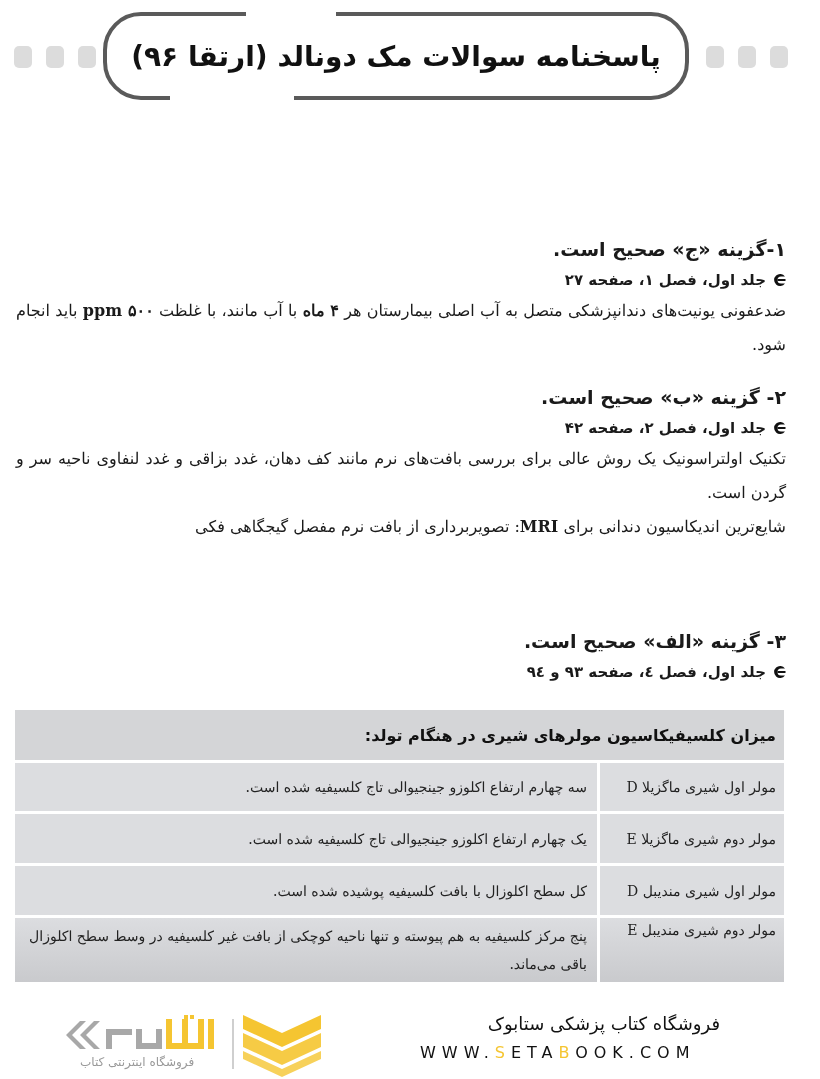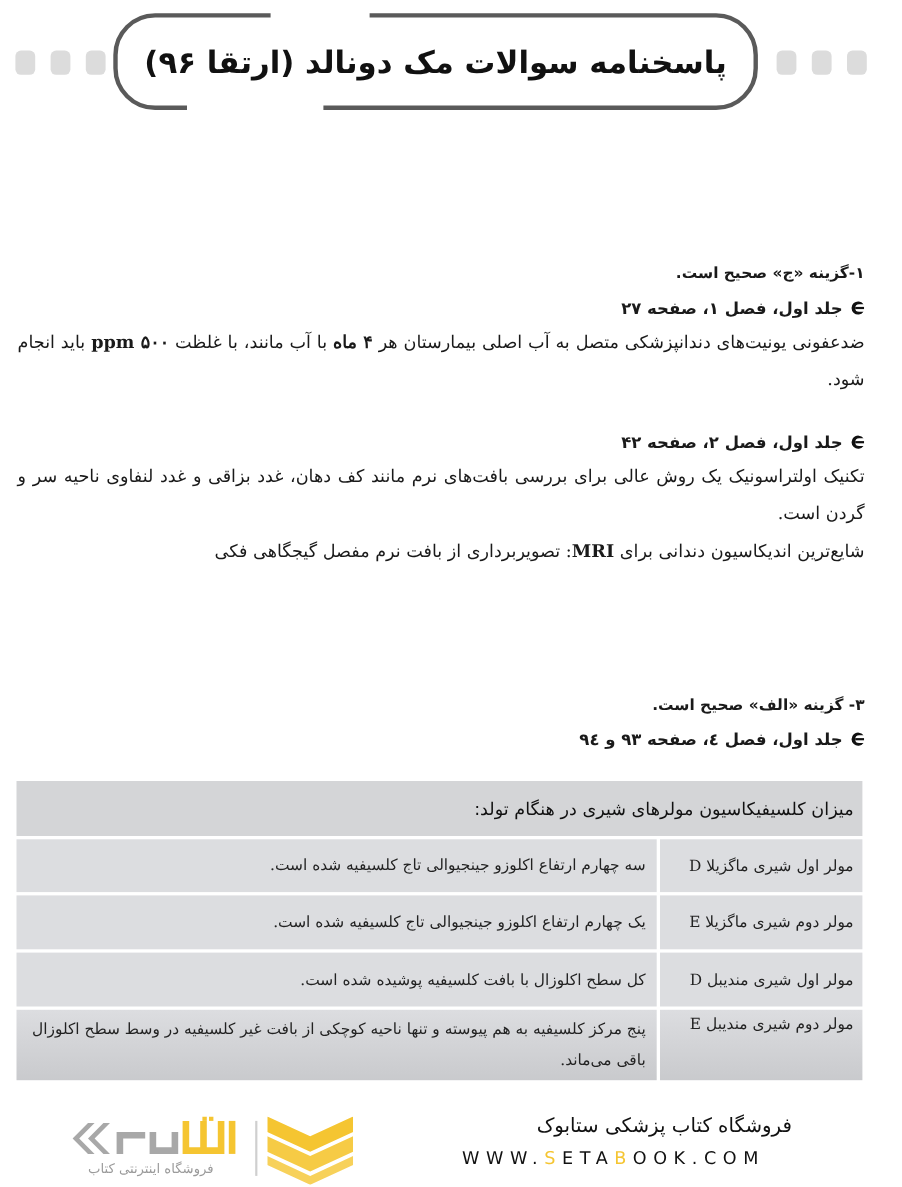--- a/index.html
+++ b/index.html
@@ -15,31 +15,31 @@
   .frame { position: absolute; left: 103px; top: 12px; width: 586px; height: 88px;
            border: 4px solid #5a5a5a; border-radius: 38px; }
   .gap-top { position: absolute; left: 246px; top: 8px; width: 90px; height: 10px; background: #fff; }
   .gap-bot { position: absolute; left: 170px; top: 94px; width: 124px; height: 10px; background: #fff; }
   .title { position: absolute; left: 103px; top: 12px; width: 586px; height: 88px;
            display: flex; align-items: center; justify-content: center;
            direction: rtl; font-size: 28px; font-weight: bold; color: #111; letter-spacing: 0; }
 
   
   .content { position: absolute; left: 16px; width: 770px; direction: rtl; text-align: right; }
-  .q-head { font-size: 14px; font-weight: bold; line-height: 26px; }
+  .q-head { font-size: 19px; font-weight: bold; line-height: 26px; }
   .ref { font-size: 15px; font-weight: bold; line-height: 24px; display: flex; align-items: center; gap: 6px; margin-top: 6px; }
   .ref-icon { width: 14px; height: 14px; flex: 0 0 14px; display: inline-block; }
   .body-text { font-family: "DejaVu Serif", serif; font-size: 16px; line-height: 34px; text-align: justify; text-align-last: right; }
   .body-text b { font-family: "DejaVu Serif", serif; font-weight: bold; }
 
   
   .tbl { position: absolute; left: 15px; top: 710px; width: 769px; direction: rtl;
          font-family: "DejaVu Serif", serif; font-size: 14px; }
   .tbl-head { height: 50px; background: #d4d5d7; display: flex; align-items: center; padding-right: 8px;
-              font-family: "DejaVu Sans", sans-serif; font-weight: normal; font-size: 16px; color: #111; }
+              font-family: "DejaVu Sans", sans-serif; font-weight: bold; font-size: 16px; color: #111; }
   .tbl-row { display: flex; margin-top: 3px; }
   .cell-a { width: 184px; background: #dcdde0; display: flex; align-items: center; padding: 0 8px; color: #222; }
   .cell-b { flex: 1; background: #dcdde0; margin-right: 3px; display: flex; align-items: center; padding: 0 10px; color: #222; line-height: 28px; }
   .tbl-row.r1 { height: 48px; }
   .tbl-row.r2 { height: 49px; }
   .tbl-row.r3 { height: 49px; }
   .tbl-row.r4 { height: 64px; }
   .tbl-row.r4 .cell-a, .tbl-row.r4 .cell-b { background: linear-gradient(#dcdde0, #c9cacd); align-items: flex-start; padding-top: 4px; }
 
   
@@ -81,20 +81,21 @@
       <rect x="5.5" y="6" width="8" height="2" fill="#111"></rect>
     </svg>
     <span>جلد اول، فصل ۱، صفحه ۲۷</span>
   </div>
   <div class="body-text" style="margin-top:2px;">
     <span>ضدعفونی یونیت‌های دندانپزشکی متصل به آب اصلی بیمارستان هر </span><b>۴ ماه</b><span> با آب مانند، با غلظت </span><b>۵۰۰ ppm</b><span> باید انجام شود.</span>
   </div>
 </div>
 
 <div class="content" style="top:384px;">
+  <div class="q-head">۲- گزینه «ب» صحیح است.</div>
   <div class="ref">
     <svg class="ref-icon" viewBox="0 0 14 14">
       <path d="M13 3.5 A6 6 0 1 0 13 10.5 L9 10.5 A3 3 0 1 1 9 3.5 Z" fill="#111"></path>
       <rect x="5.5" y="6" width="8" height="2" fill="#111"></rect>
     </svg>
     <span>جلد اول، فصل ۲، صفحه ۴۲</span>
   </div>
   <div class="body-text" style="margin-top:2px;">
     <div>تکنیک اولتراسونیک یک روش عالی برای بررسی بافت‌های نرم مانند کف دهان، غدد بزاقی و غدد لنفاوی ناحیه سر و گردن است.</div>
     <div>

